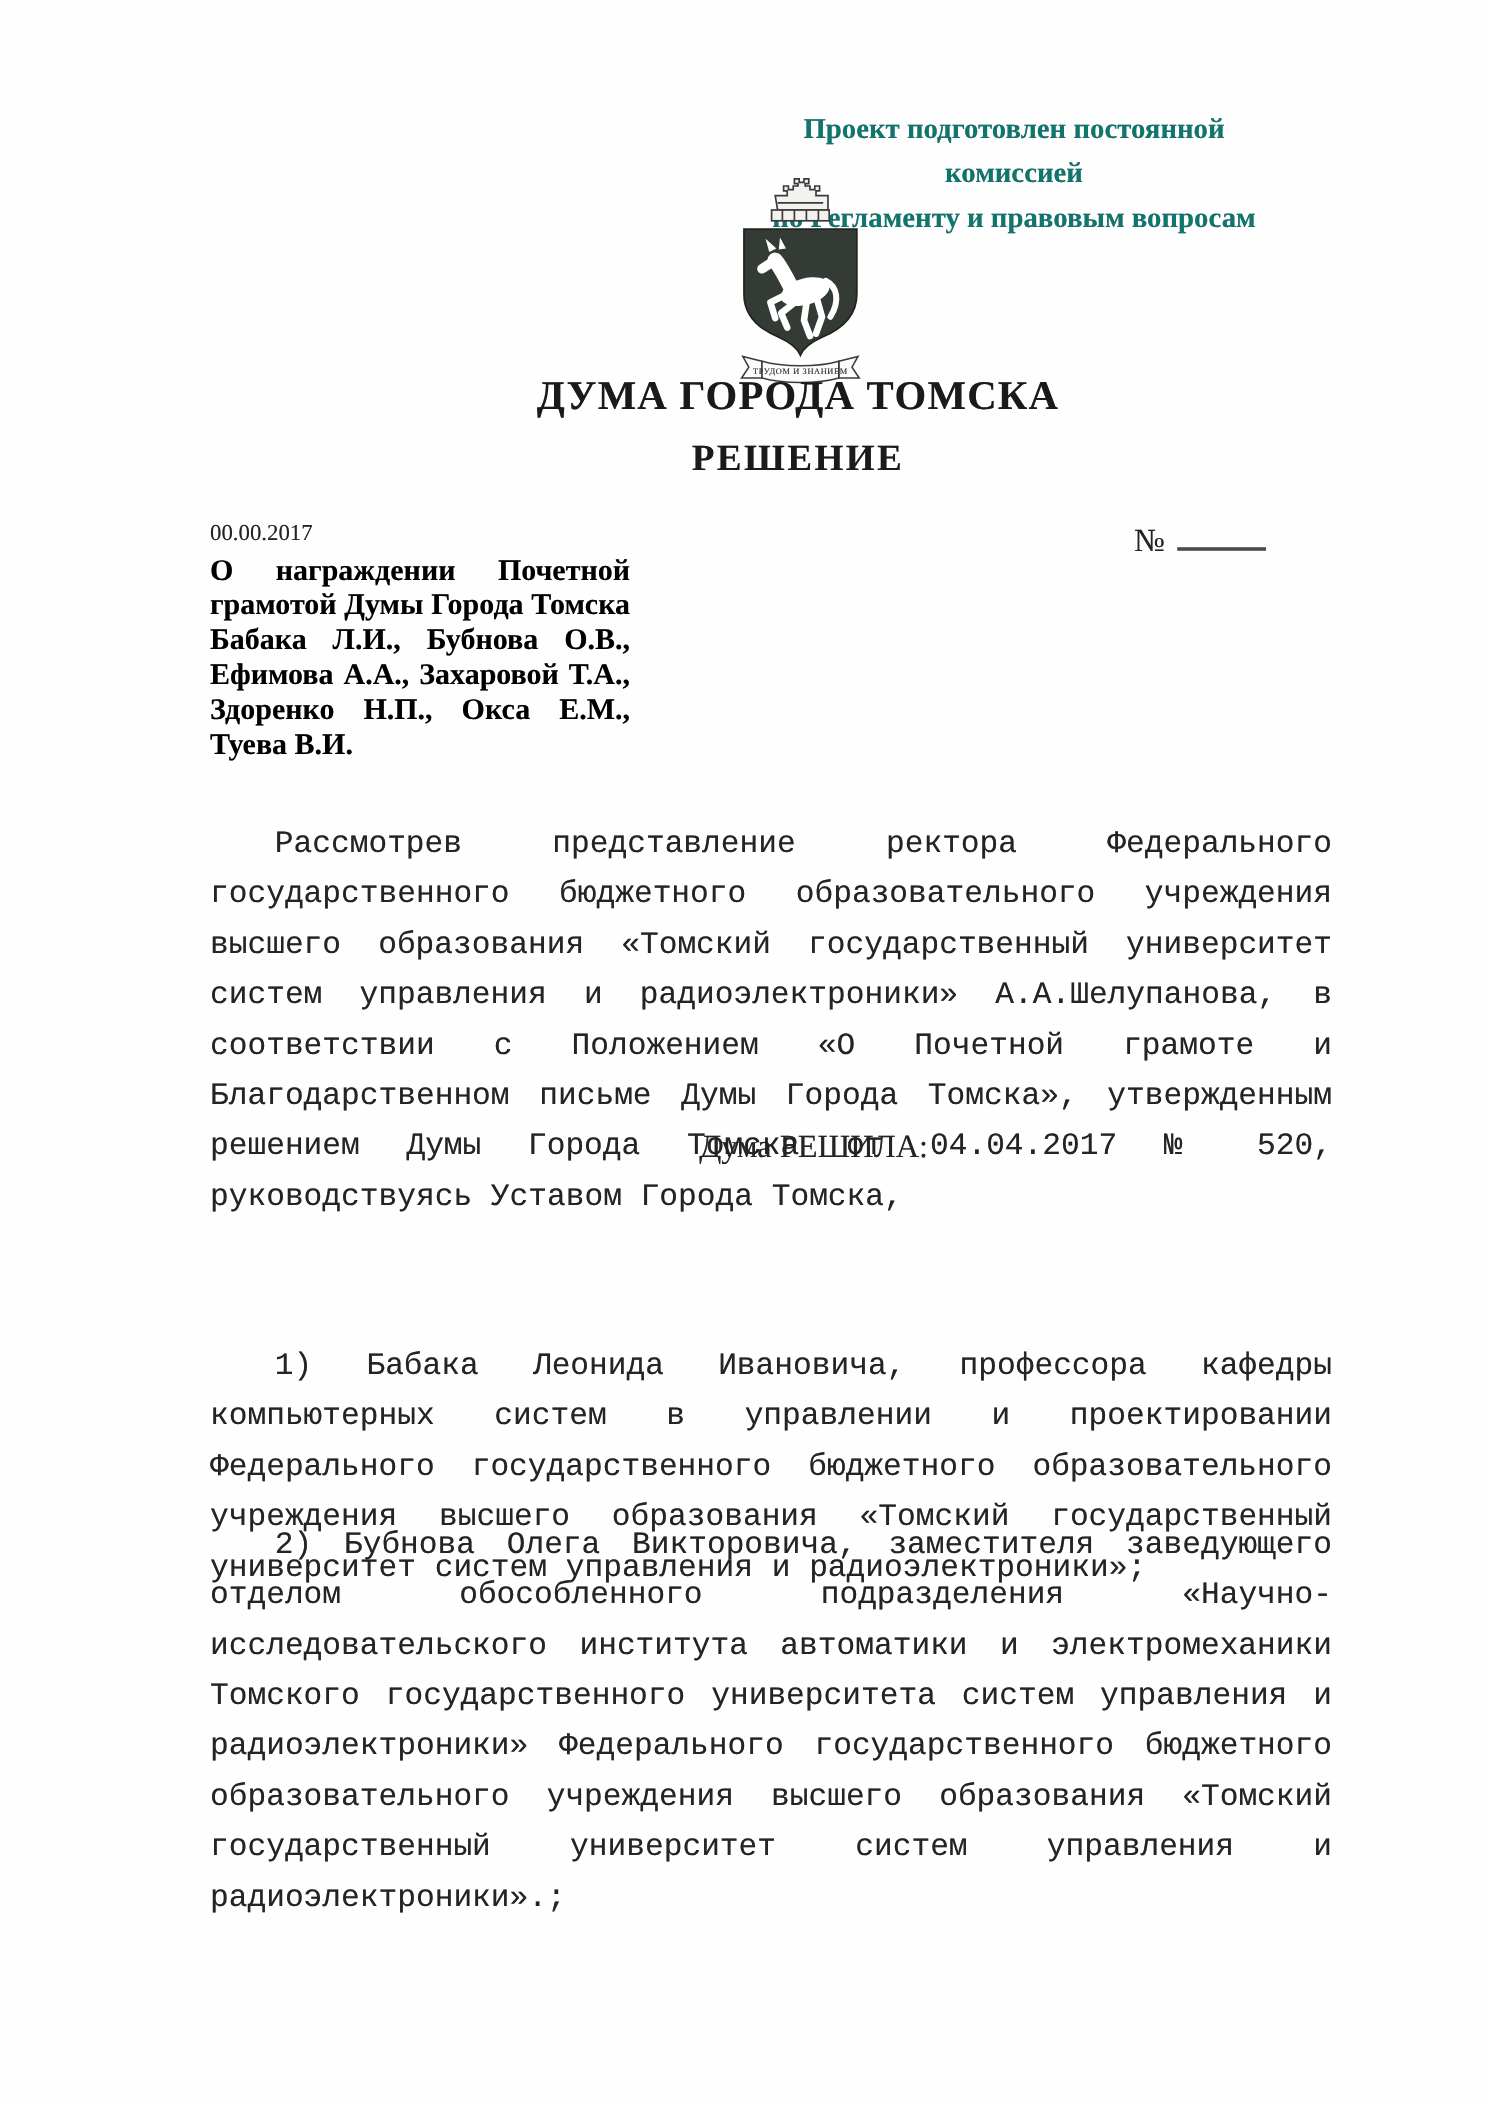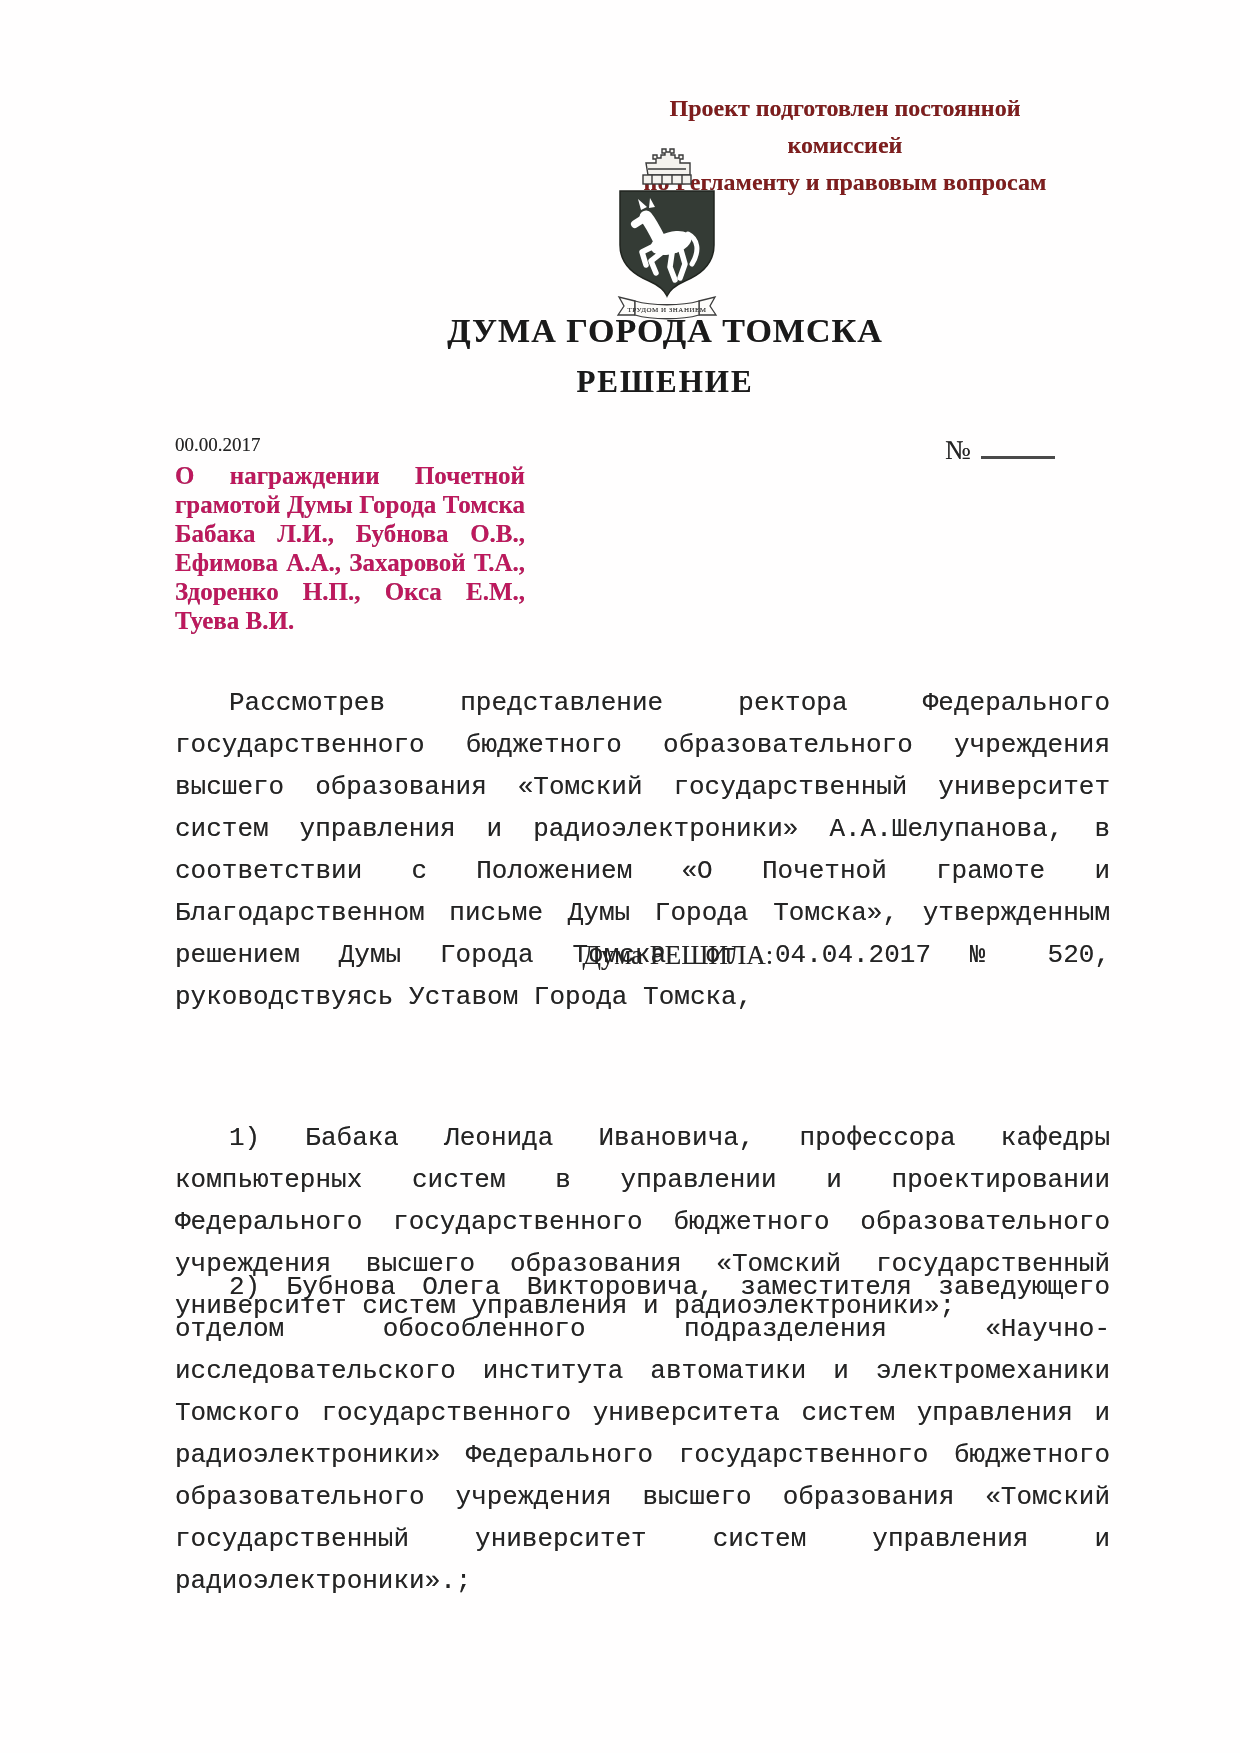--- a/index.html
+++ b/index.html
@@ -8,33 +8,33 @@
     width:1240px;height:1753px;
     background:#fffefe;
     font-family:"Liberation Serif","DejaVu Serif",serif;
     color:#242424;
     overflow:hidden;
     text-shadow:0 0 .4px rgba(20,20,20,.45);
   }
   .commission{
     position:absolute;top:90px;left:612px;width:466px;
     font-weight:bold;font-size:24px;line-height:37px;
-    text-align:center;color:#7f1d1d;
+    text-align:center;color:#0f766e;
   }
   .emblem{position:absolute;top:148px;left:592px;width:150px;height:174px;}
   .center-col{position:absolute;left:65px;width:1200px;text-align:center;}
   .org-title{top:312px;font-weight:bold;font-size:34px;letter-spacing:1px;color:#1a1a1a;}
   .doc-type{top:364px;font-weight:bold;font-size:31px;letter-spacing:2px;color:#1a1a1a;}
   .date-line{position:absolute;top:434px;left:175px;font-size:19px;}
   .num-line{position:absolute;top:434px;left:945px;font-size:27px;white-space:nowrap;}
   .num-blank{display:inline-block;width:74px;height:22px;border-bottom:3px solid #4a4a4a;margin-left:10px;vertical-align:baseline;}
   .subject{
     position:absolute;top:461px;left:175px;width:350px;
     font-weight:bold;font-size:25px;line-height:29px;
-    text-align:justify;color:#be185d;
+    text-align:justify;color:#000000;
   }
   .body-par{
     position:absolute;left:175px;width:935px;
     font-size:26px;line-height:42px;text-align:justify;
     text-indent:54px;hyphens:none;font-family:Liberation Mono, monospace;
   }
   .preamble{top:656px;}
   .resolved{position:absolute;top:940px;left:228px;width:900px;text-align:center;font-size:27px;}
   .clause1{top:984px;}
   .item1{top:1096px;margin-top:21px;}

